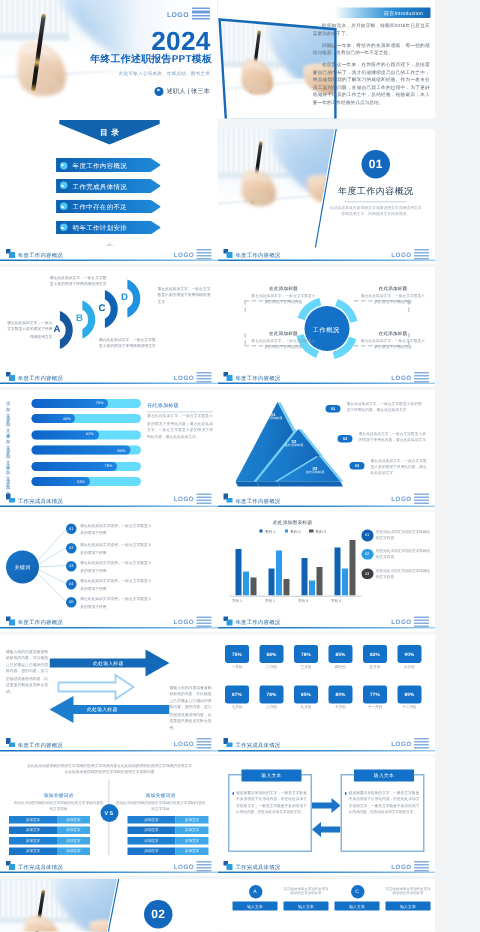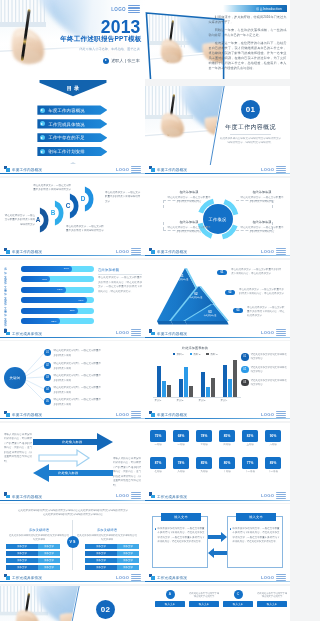--- a/index.html
+++ b/index.html
@@ -277,21 +277,21 @@
   </svg>
   <div class="cov-logo">
     <span class="lt">LOGO</span>
     <span class="bz">
           <b></b>
           <b></b>
           <b></b>
           <b></b>
         </span>
   </div>
-  <div class="cov-year">2013</div>
+  <div class="cov-year">2024</div>
   <div class="cov-title">年终工作述职报告PPT模板</div>
   <div class="cov-sub">此处可输入公司名称、年终总结、图书之类</div>
   <div class="cov-by">
     <span class="dot"></span>
     <span class="tx"><span>述职人</span>&nbsp;|&nbsp;<span>张三丰</span></span>
   </div>
 
 </div>
 
 <div class="slide s-pref">

